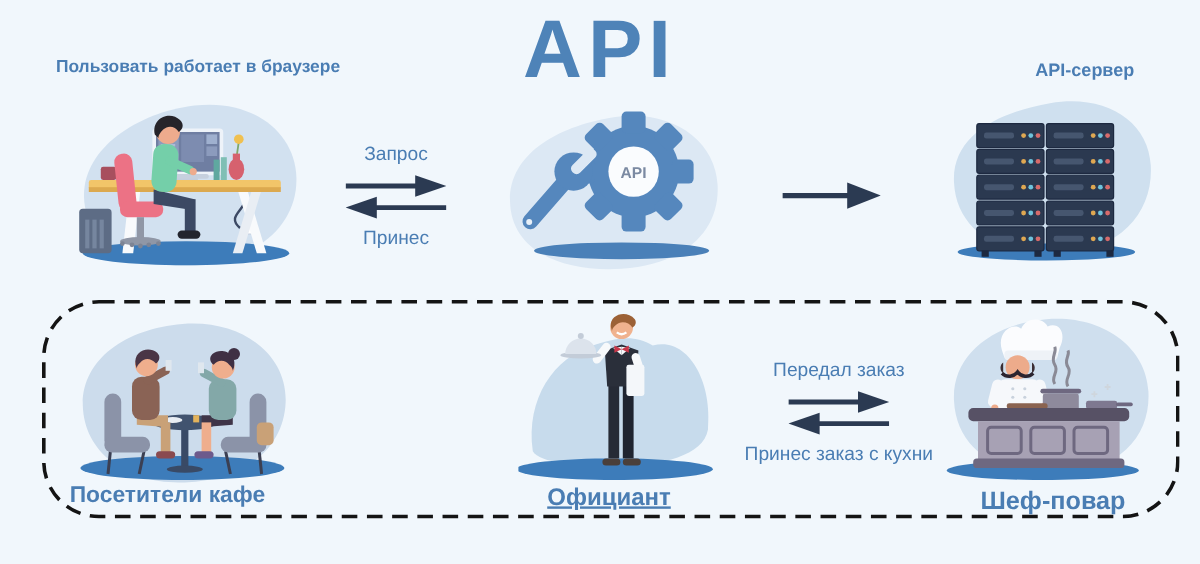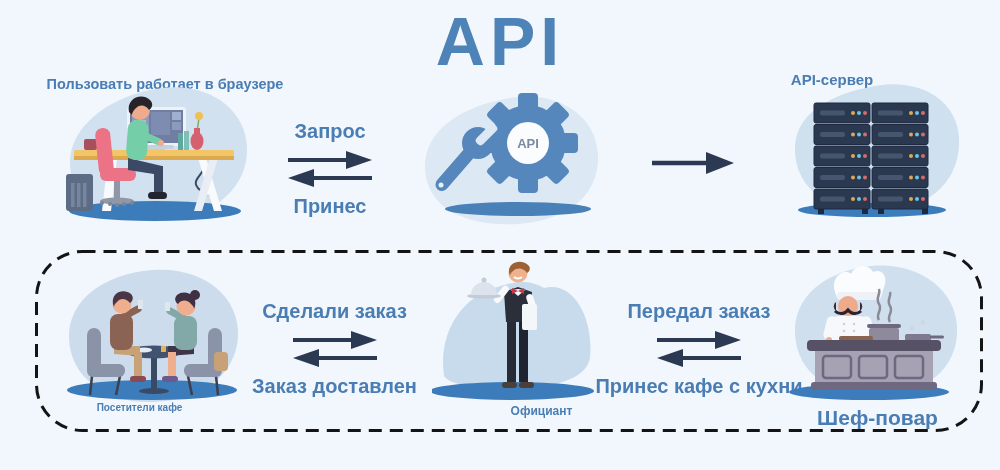--- a/index.html
+++ b/index.html
@@ -13,40 +13,40 @@
     left:0;top:2px;width:1000px;text-align:center;
     font-size:68px;font-weight:800;letter-spacing:5px;
     color:var(--title-blue,#4e83b8);
   }
   .scene-label{
     text-align:center;font-weight:700;white-space:nowrap;
     color:var(--label-blue,#4a7db3);
   }
   .arrow-group{display:flex;flex-direction:column;align-items:center;}
   .arrow-label{
-    font-size:20px;font-weight:700;white-space:nowrap;
+    font-size:16px;font-weight:400;white-space:nowrap;
     color:var(--label-blue,#4a7db3);
   }
   .arrow-group svg{margin:5px 0;}
   .fill-ground{fill:var(--ground-blue,#3d7cba);}
   .fill-gear{fill:var(--gear-blue,#5587bd);}
   .fill-server{fill:var(--server-navy,#2b3950);}
   .stroke-arrow{stroke:var(--arrow-navy,#2b3a52);}
   .fill-arrow{fill:var(--arrow-navy,#2b3a52);}
   .dashed-rect{stroke:var(--dashed-border,#141414);}
   svg text{font-family:"Liberation Sans","DejaVu Sans",sans-serif;}
 </style>
 </head>
 <body>
 
 <div id="canvas">
 
   <div id="title" class="abs">API</div>
 
-  <div class="abs scene-label" style="left:40px;top:48px;width:250px;font-size:14.5px;margin-top:28px;">Пользовать работает в браузере</div>
+  <div class="abs scene-label" style="left:40px;top:48px;width:250px;font-size:14.5px;">Пользовать работает в браузере</div>
 
   <div class="abs" style="left:50px;top:82px;">
     <svg width="215" height="145" viewBox="0 0 215 145">
       <path d="M112 6 C160 0 196 28 197 66 C198 104 166 135 112 139 C60 142 21 121 20 82 C19 42 64 12 112 6 Z" fill="#d2e1f0"></path>
       <ellipse cx="105" cy="129" rx="86" ry="10" class="fill-ground"></ellipse>
       <g>
         <rect x="16" y="92" width="27" height="37" rx="3" fill="#5d6c85"></rect>
         <rect x="21" y="101" width="3.5" height="24" fill="#76869f"></rect>
         <rect x="27" y="101" width="3.5" height="24" fill="#76869f"></rect>
         <rect x="33" y="101" width="3.5" height="24" fill="#76869f"></rect>
@@ -143,21 +143,21 @@
         <circle cx="31" cy="95" r="2.5" fill="#e8f0f8"></circle>
       </g>
     </svg>
   </div>
 
   <svg class="abs" style="left:652px;top:150px;" width="82" height="26" viewBox="0 0 82 26">
     <line x1="0" y1="13" x2="58" y2="13" class="stroke-arrow" stroke-width="4.5"></line>
     <polygon points="54,2 82,13 54,24" class="fill-arrow"></polygon>
   </svg>
 
-  <div class="abs scene-label" style="left:752px;top:50px;width:160px;font-size:15px;margin-top:21px;">API-сервер</div>
+  <div class="abs scene-label" style="left:824px;top:50px;width:160px;font-size:15px;">API-сервер</div>
 
   <div class="abs" style="left:785px;top:76px;">
     <svg width="180" height="145" viewBox="0 0 180 145">
       <path d="M90 10 C135 2 172 24 174 62 C176 100 150 132 98 136 C52 139 12 118 10 76 C8 38 45 18 90 10 Z" fill="#cfe0ef"></path>
       <ellipse cx="87" cy="134" rx="74" ry="7" class="fill-ground"></ellipse>
       <g>
         <rect x="33" y="131" width="6" height="7" fill="#1d2940"></rect>
           <rect x="77" y="131" width="6" height="7" fill="#1d2940"></rect>
         <rect x="93" y="131" width="6" height="7" fill="#1d2940"></rect>
           <rect x="137" y="131" width="6" height="7" fill="#1d2940"></rect>
@@ -271,32 +271,22 @@
         <rect x="100" y="114" width="16" height="6" rx="3" fill="#6d5a8c"></rect>
         <rect x="112" y="54" width="23" height="34" rx="8" fill="#83a8a8"></rect>
         <rect x="102" y="54" width="24" height="7" rx="3.5" fill="#83a8a8" transform="rotate(28 124 58)"></rect>
         <rect x="103" y="40" width="5" height="9" fill="#dfe7ee"></rect>
         <circle cx="124" cy="44" r="9.5" fill="#efae8d"></circle>
         <path d="M133 44 C136 32 122 27 115 33 C112 36 113 40 116 42 C120 37 126 38 129 42 C131 44 132 45 132 47 Z" fill="#3f3044"></path>
         <circle cx="133" cy="33" r="5" fill="#3f3044"></circle>
       </g>
     </svg>
   </div>
-  <div class="abs scene-label" style="left:52px;top:402px;width:175px;font-size:10px;">Посетители кафе</div>
-
-  <div class="abs arrow-group" style="left:282px;top:300px;width:105px;">
-    <div class="arrow-label">Сделали заказ</div>
-    <svg width="84" height="42" viewBox="0 0 84 42">
-      <line x1="0" y1="12" x2="62" y2="12" class="stroke-arrow" stroke-width="4"></line>
-      <polygon points="58,3 84,12 58,21" class="fill-arrow"></polygon>
-      <line x1="84" y1="30" x2="22" y2="30" class="stroke-arrow" stroke-width="4"></line>
-      <polygon points="26,21 0,30 26,39" class="fill-arrow"></polygon>
-    </svg>
-    <div class="arrow-label">Заказ доставлен</div>
-  </div>
+  <div class="abs scene-label" style="left:52px;top:402px;width:175px;font-size:19px;">Посетители кафе</div>
+
 
   <div class="abs" style="left:432px;top:258px;">
     <svg width="175" height="148" viewBox="0 0 175 148">
       <path d="M12 118 C6 74 30 40 62 30 C80 24 96 20 112 30 C140 22 162 58 158 100 C154 122 120 130 82 130 C48 130 18 128 12 118 Z" fill="#c7dbec"></path>
       <ellipse cx="80" cy="133" rx="82" ry="9" class="fill-ground"></ellipse>
       <g>
         <rect x="75" y="60" width="9" height="64" fill="#262b36"></rect>
         <rect x="87" y="60" width="9" height="64" fill="#1f2430"></rect>
         <rect x="70" y="124" width="15" height="6" rx="3" fill="#4a3f3a"></rect>
         <rect x="87" y="124" width="15" height="6" rx="3" fill="#4a3f3a"></rect>
@@ -315,31 +305,31 @@
           <ellipse cx="52" cy="38" rx="17" ry="2.8" fill="#c3ccd8"></ellipse>
           <path d="M39 37 a13 13 0 0 1 26 0 Z" fill="#dce3ec"></path>
           <circle cx="52" cy="22" r="2.5" fill="#c3ccd8"></circle>
         </g>
         <circle cx="86" cy="15" r="9.5" fill="#f0b28e"></circle>
         <path d="M77 14 C76 4 90 0 97 8 C99 11 97 14 95 15 C92 10 85 9 81 13 C79 15 78 16 78 18 Z" fill="#9c6136"></path>
         <path d="M82 19 q4 3 8 0" stroke="#ffffff" stroke-width="2" fill="none"></path>
       </g>
     </svg>
   </div>
-  <div class="abs scene-label" style="left:469px;top:404px;width:145px;font-size:12px;">Официант</div>
+  <div class="abs scene-label" style="left:435px;top:404px;width:145px;font-size:20px;text-decoration:underline;">Официант</div>
 
   <div class="abs arrow-group" style="left:628px;top:300px;width:142px;">
     <div class="arrow-label">Передал заказ</div>
     <svg width="84" height="42" viewBox="0 0 84 42">
       <line x1="0" y1="12" x2="62" y2="12" class="stroke-arrow" stroke-width="4"></line>
       <polygon points="58,3 84,12 58,21" class="fill-arrow"></polygon>
       <line x1="84" y1="30" x2="22" y2="30" class="stroke-arrow" stroke-width="4"></line>
       <polygon points="26,21 0,30 26,39" class="fill-arrow"></polygon>
     </svg>
-    <div class="arrow-label">Принес кафе с кухни</div>
+    <div class="arrow-label">Принес заказ с кухни</div>
   </div>
 
   <div class="abs" style="left:787px;top:262px;">
     <svg width="175" height="145" viewBox="0 0 175 145">
       <path d="M85 4 C130 0 168 26 170 64 C172 100 148 130 95 133 C48 136 10 114 8 72 C6 34 40 8 85 4 Z" fill="#cfdfee"></path>
       <ellipse cx="82" cy="130" rx="80" ry="8" class="fill-ground"></ellipse>
       <g>
         <g>
           <path d="M48 30 C43 14 58 6 64 12 C68 2 82 2 86 10 C96 6 102 16 96 28 L94 36 L50 36 Z" fill="#fbfcfe"></path>
           <rect x="50" y="30" width="44" height="8" rx="3" fill="#eef2f7"></rect>

